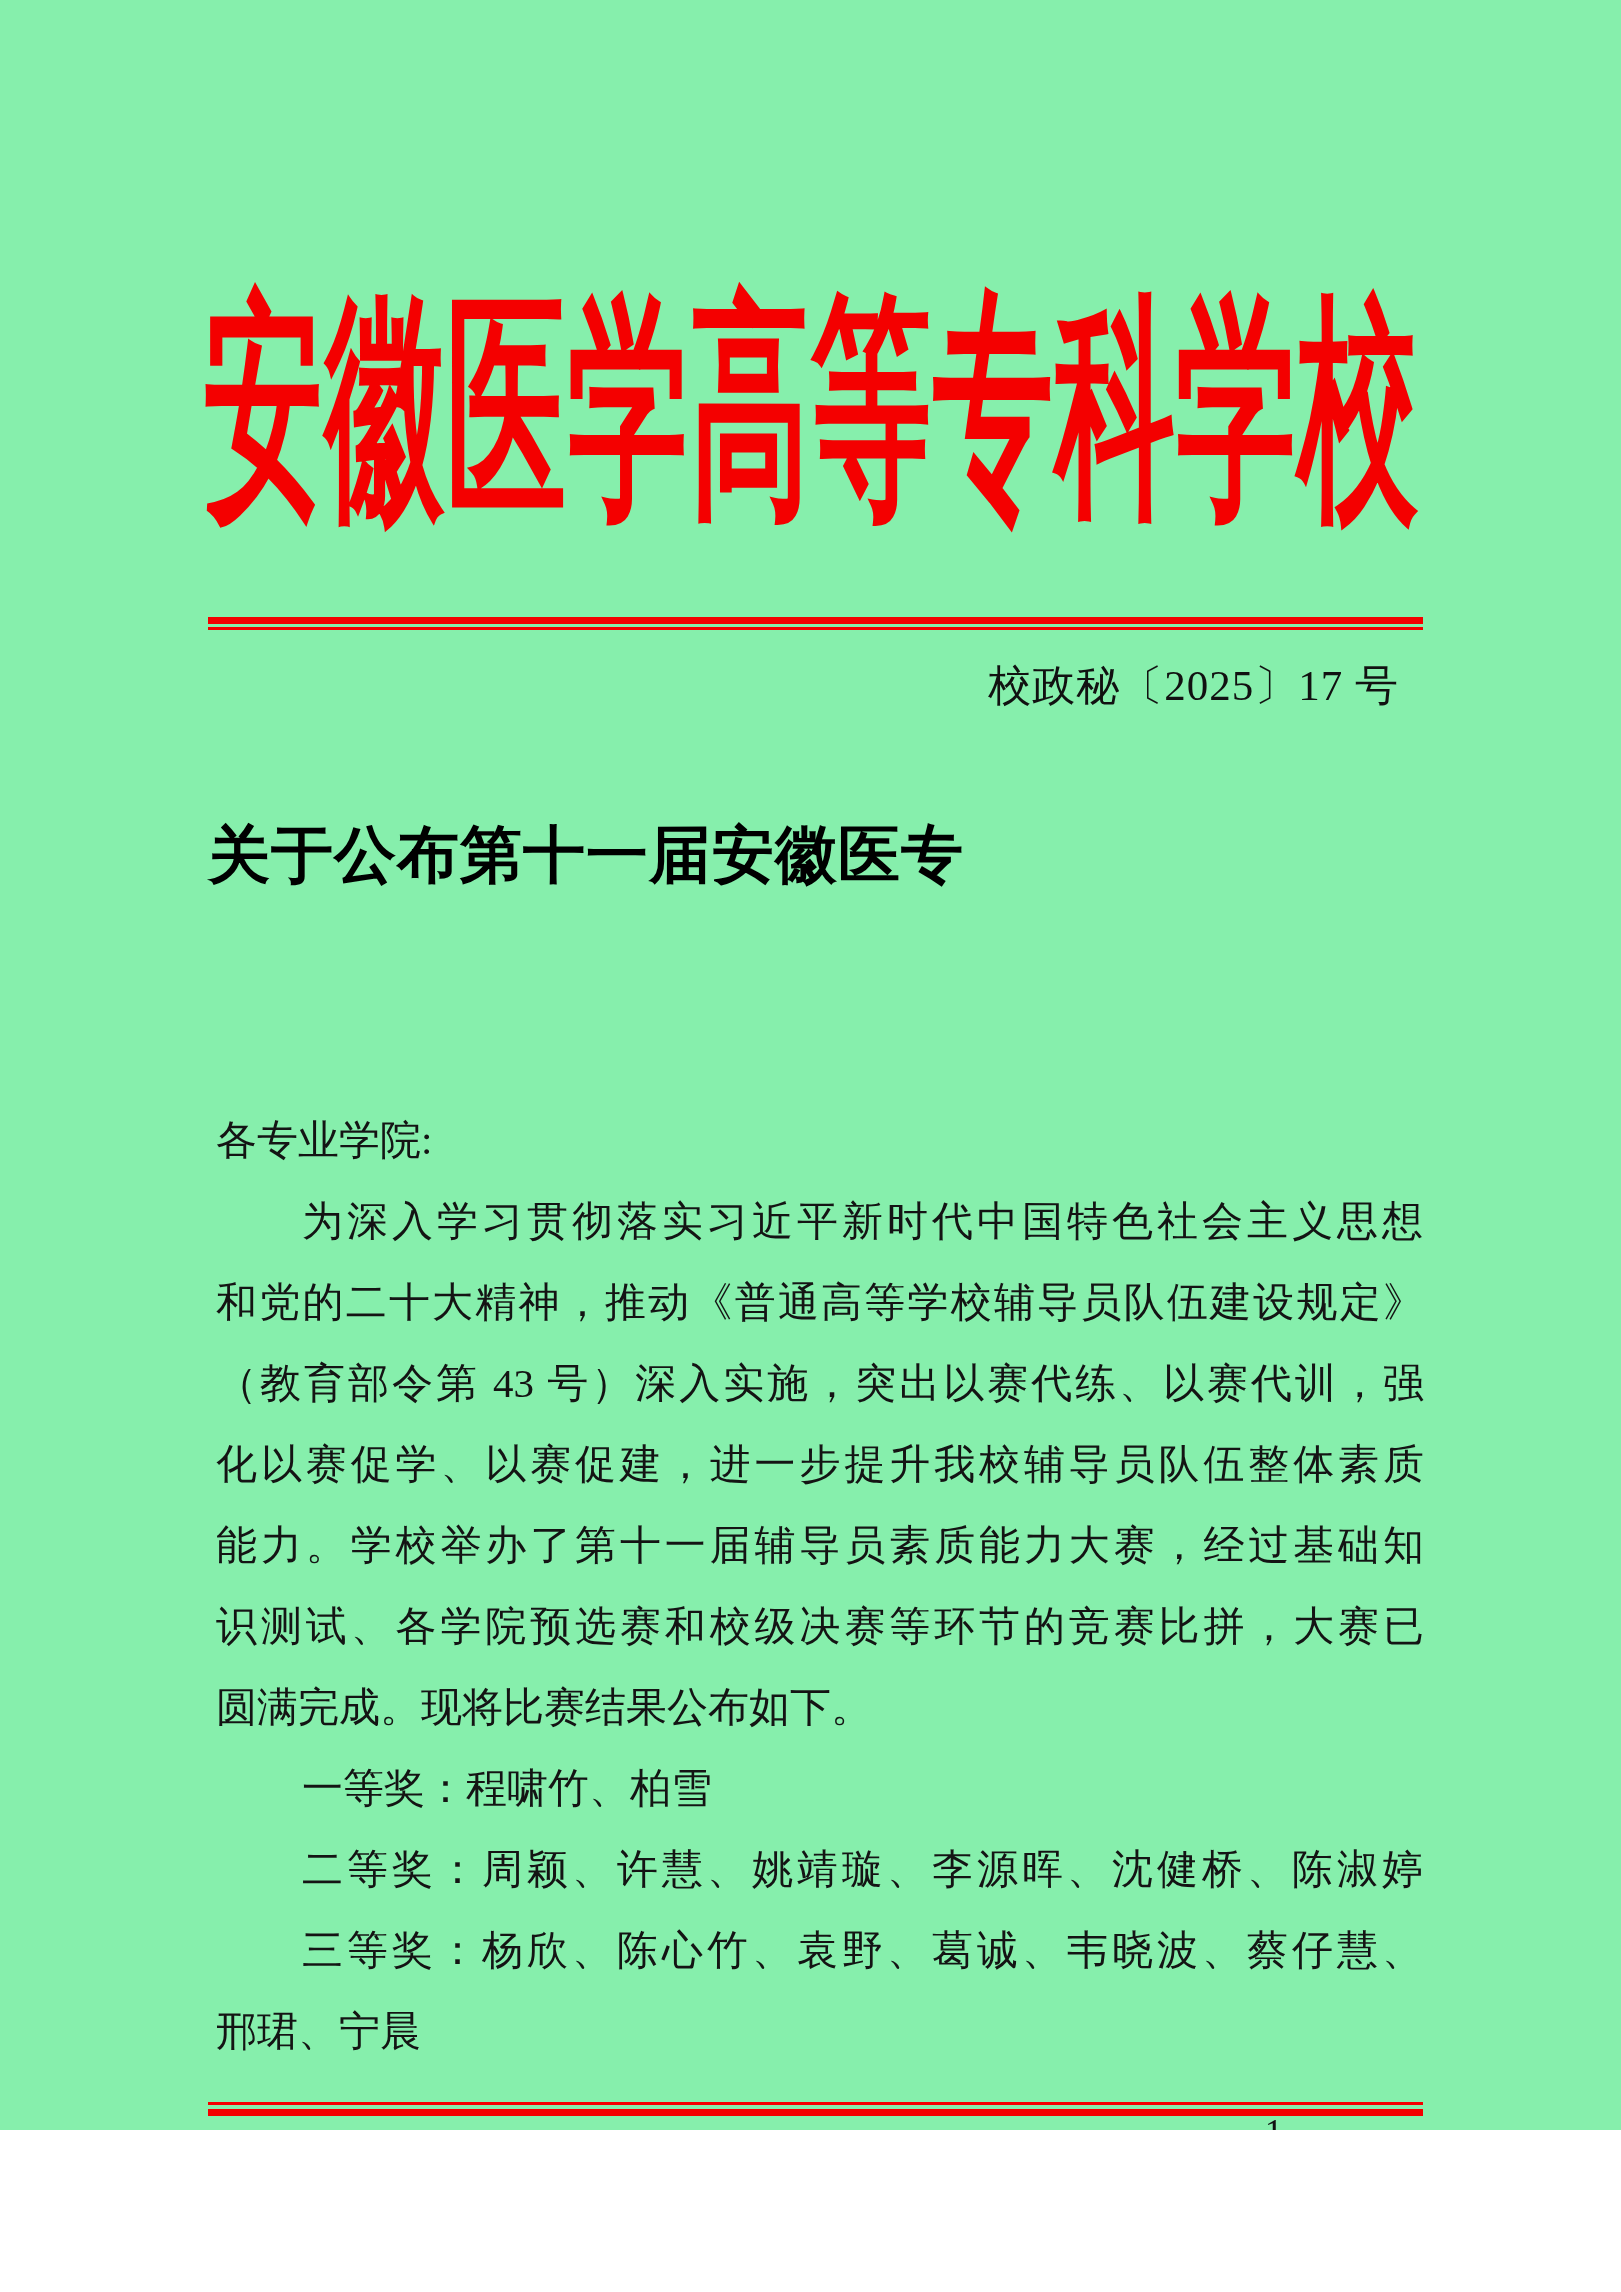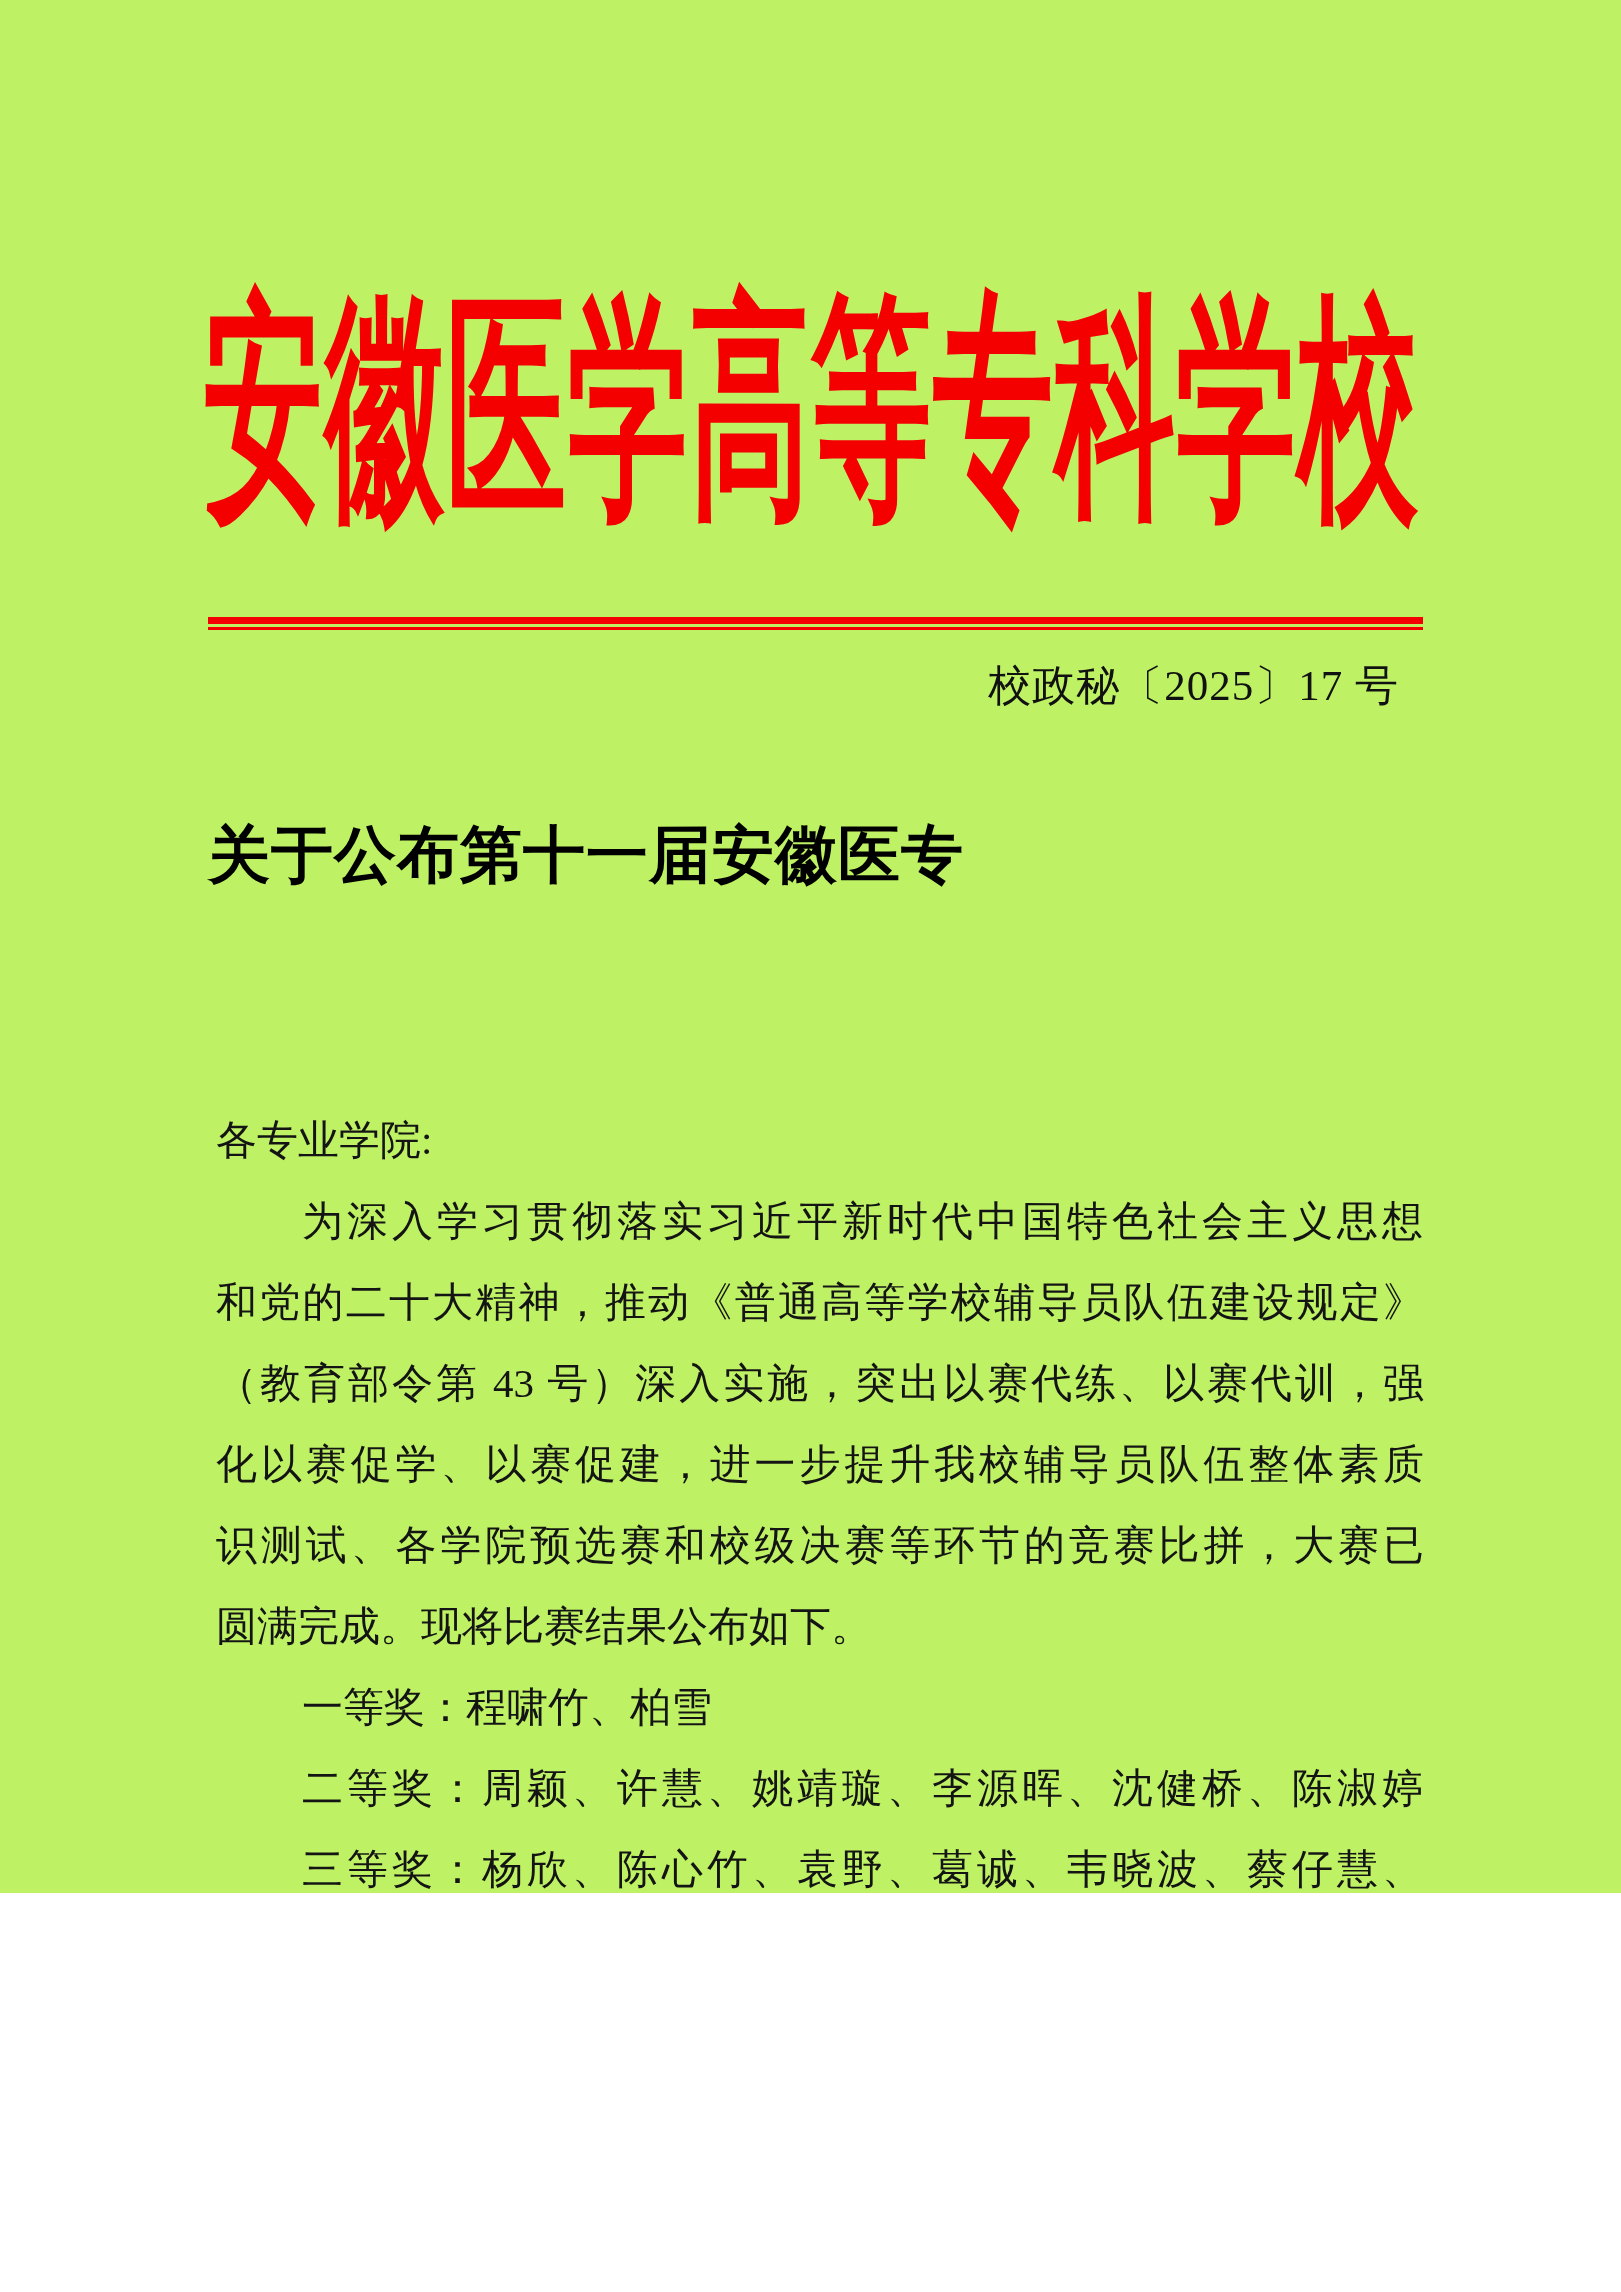--- a/index.html
+++ b/index.html
@@ -1,19 +1,19 @@
 <!DOCTYPE html>
 <html><head>
 <meta charset="utf-8">
 <style>
   html,body{margin:0;padding:0;background:#ffffff;}
   .page{
     position:relative;
-    width:1621px;height:1893px;
-    background:#bef264;
+    width:1621px;height:2130px;
+    background:#86efac;
     overflow:hidden;
     font-family:"Liberation Serif","DejaVu Serif",serif;
     color:#111;
   }
   
   .school{
     position:absolute;
     top:289px;left:203px;width:1215px;
     font-size:120px;line-height:122px;
     font-weight:bold;
@@ -92,20 +92,21 @@
   <div class="title">
     <div>关于公布第十一届安徽医专</div>
   </div>
 
   <div class="body-text">
     <div class="bline">各专业学院:</div>
     <div class="bline ind full">为深入学习贯彻落实习近平新时代中国特色社会主义思想</div>
     <div class="bline full">和党的二十大精神，推动《普通高等学校辅导员队伍建设规定》</div>
     <div class="bline full">（教育部令第 43 号）深入实施，突出以赛代练、以赛代训，强</div>
     <div class="bline full">化以赛促学、以赛促建，进一步提升我校辅导员队伍整体素质</div>
+    <div class="bline full">能力。学校举办了第十一届辅导员素质能力大赛，经过基础知</div>
     <div class="bline full">识测试、各学院预选赛和校级决赛等环节的竞赛比拼，大赛已</div>
     <div class="bline">圆满完成。现将比赛结果公布如下。</div>
     <div class="bline ind">一等奖：程啸竹、柏雪</div>
     <div class="bline ind full">二等奖：周颖、许慧、姚靖璇、李源晖、沈健桥、陈淑婷</div>
     <div class="bline ind full">三等奖：杨欣、陈心竹、袁野、葛诚、韦晓波、蔡仔慧、</div>
     <div class="bline">邢珺、宁晨</div>
   </div>
 
   <div class="rule bottom-thin"></div>
   <div class="rule bottom-thick"></div>

